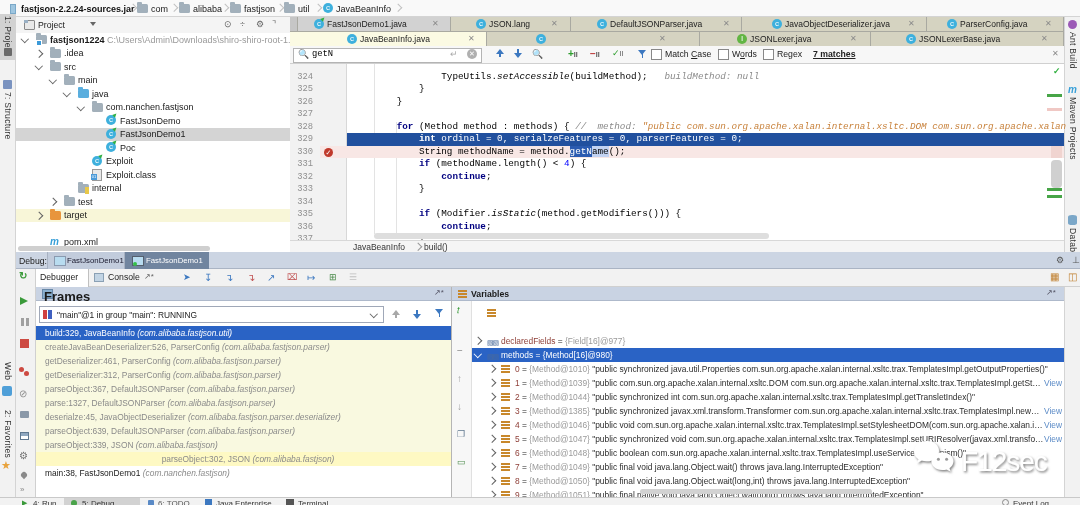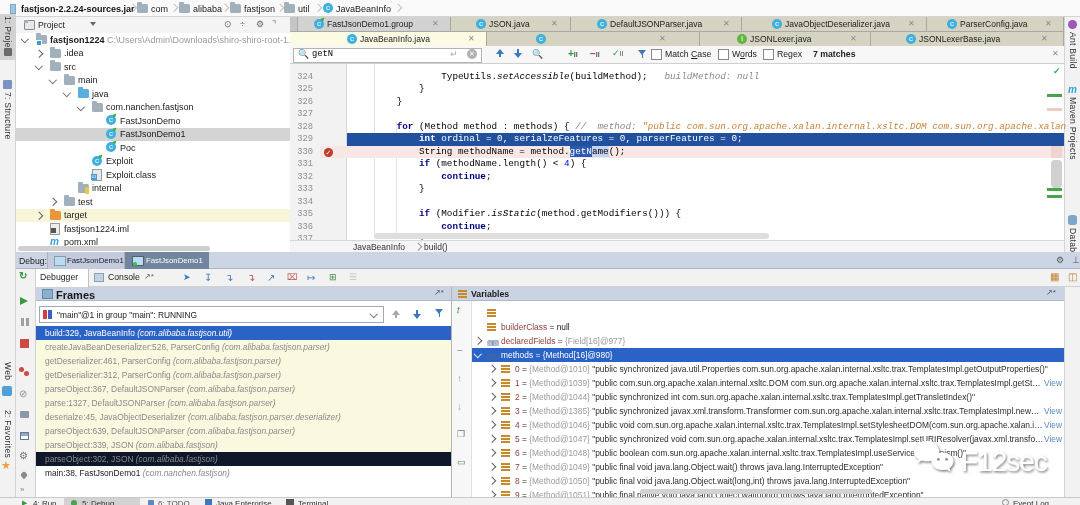--- a/index.html
+++ b/index.html
@@ -139,42 +139,37 @@
       <span class="chr" style="position:absolute;left:34px;top:4px;"></span>
       <span class="fold" style="position:absolute;left:48px;top:2px;"></span>
       <span style="position:absolute;left:62px;top:1.5px;font-size:9px;white-space:nowrap;">test</span>
     </div>
 <div style="position:absolute;left:0;top:175.5px;width:274px;height:13.5px;">
       <span style="position:absolute;left:0;top:0;width:274px;height:13.5px;background:#f8f6d8;"></span>
       <span class="chr" style="position:absolute;left:20px;top:4px;"></span>
       <span class="fold" style="position:absolute;left:34px;top:2px;background:#e8953c;"></span>
       <span style="position:absolute;left:48px;top:1.5px;font-size:9px;white-space:nowrap;">target</span>
     </div>
-<div style="position:absolute;left:0;top:189.0px;width:274px;height:13.5px;">
-      <span style="position:absolute;left:34px;top:1px;width:8px;height:10px;background:#ededed;border:1px solid #999;"></span>
-      <span style="position:absolute;left:35px;top:6px;width:5px;height:5px;background:#555;"></span>
-      <span style="position:absolute;left:48px;top:1.5px;font-size:9px;white-space:nowrap;">fastjson1224.iml</span>
-    </div>
 <div style="position:absolute;left:0;top:202.5px;width:274px;height:13.5px;">
       <span style="position:absolute;left:34px;top:0px;color:#39a0d8;font-size:10px;font-style:italic;font-weight:bold;">m</span>
       <span style="position:absolute;left:48px;top:1.5px;font-size:9px;white-space:nowrap;">pom.xml</span>
     </div>
 <div style="position:absolute;left:2px;top:213px;width:192px;height:5px;background:#cfcfcf;border-radius:3px;"></div>
 </div>
 <div class="a" style="left:290px;top:17px;width:774px;height:14.5px;border-bottom:1px solid #a9a9a1;box-sizing:border-box;">
 <span style="position:absolute;left:0;top:0;width:8px;height:14px;background:#c6c6c6;border-right:1px solid #a9a9a1;box-sizing:border-box;"></span>
 <span style="position:absolute;left:8px;top:0;width:153px;height:14px;background:#d2d2d2;border-right:1px solid #a9a9a1;box-sizing:border-box;">
       <span class="cls" style="position:absolute;left:16px;top:2px;background:#3eb0dd;">c</span>
       <span style="position:absolute;left:23px;top:0px;width:0;height:0;border-top:2.5px solid transparent;border-bottom:2.5px solid transparent;border-left:4.5px solid #2eaf42;transform:rotate(-45deg);"></span>
-      <span style="position:absolute;left:29px;top:2px;font-size:8.5px;color:#222;">FastJsonDemo1.group</span>
+      <span style="position:absolute;left:29px;top:2px;font-size:8.5px;color:#222;">FastJsonDemo1.java</span>
       <span class="x" style="position:absolute;left:134px;top:2px;">✕</span>
     </span>
 <span style="position:absolute;left:161px;top:0;width:120px;height:14px;background:#d5d3c1;border-right:1px solid #a9a9a1;box-sizing:border-box;">
       <span class="cls" style="position:absolute;left:25px;top:2px;background:#3eb0dd;">c</span>
-      <span style="position:absolute;left:38px;top:2px;font-size:8.5px;color:#222;">JSON.java</span>
+      <span style="position:absolute;left:38px;top:2px;font-size:8.5px;color:#222;">JSON.lang</span>
       <span class="x" style="position:absolute;left:100px;top:2px;">✕</span>
     </span>
 <span style="position:absolute;left:281px;top:0;width:171px;height:14px;background:#d5d3c1;border-right:1px solid #a9a9a1;box-sizing:border-box;">
       <span class="cls" style="position:absolute;left:26px;top:2px;background:#3eb0dd;">c</span>
       <span style="position:absolute;left:39px;top:2px;font-size:8.5px;color:#222;">DefaultJSONParser.java</span>
       <span class="x" style="position:absolute;left:152px;top:2px;">✕</span>
     </span>
 <span style="position:absolute;left:452px;top:0;width:185px;height:14px;background:#d5d3c1;border-right:1px solid #a9a9a1;box-sizing:border-box;">
       <span class="cls" style="position:absolute;left:30px;top:2px;background:#3eb0dd;">c</span>
       <span style="position:absolute;left:43px;top:2px;font-size:8.5px;color:#222;">JavaObjectDeserializer.java</span>
@@ -223,21 +218,21 @@
 <span style="position:absolute;left:300px;top:2px;color:#c04040;font-size:10px;font-weight:bold;">−<span style="color:#555;font-size:7px;">II</span></span>
 <span style="position:absolute;left:322px;top:2px;color:#2d9e2d;font-size:9px;">✓<span style="color:#555;font-size:7px;">II</span></span>
 <span style="position:absolute;left:348px;top:4px;width:0;height:0;border-left:4px solid transparent;border-right:4px solid transparent;border-top:5px solid #3c78c0;"></span>
     <span style="position:absolute;left:351.5px;top:8px;width:1.5px;height:4px;background:#3c78c0;"></span>
 <span style="position:absolute;left:361px;top:3px;width:9px;height:9px;background:#fff;border:1px solid #888;"></span>
     <span style="position:absolute;left:375px;top:3px;font-size:8.7px;color:#222;">Match <u>C</u>ase</span>
 <span style="position:absolute;left:428px;top:3px;width:9px;height:9px;background:#fff;border:1px solid #888;"></span>
     <span style="position:absolute;left:442px;top:3px;font-size:8.7px;color:#222;">W<u>o</u>rds</span>
 <span style="position:absolute;left:473px;top:3px;width:9px;height:9px;background:#fff;border:1px solid #888;"></span>
     <span style="position:absolute;left:487px;top:3px;font-size:8.7px;color:#222;">Re<u>g</u>ex</span>
-<span style="position:absolute;left:523px;top:3px;font-size:8.7px;font-weight:bold;color:#222;">7 matches</span>
+<span style="position:absolute;left:523px;top:3px;font-size:8.7px;font-weight:bold;color:#222;text-decoration:underline;">7 matches</span>
 <span class="x" style="position:absolute;left:762px;top:3px;">✕</span>
 </div>
 <div class="a" style="left:290px;top:64px;width:774px;height:176px;background:#fff;overflow:hidden;">
 <span style="position:absolute;left:0;top:0;width:57px;height:176px;background:#f2f2f2;border-right:1px solid #d8d8d8;box-sizing:border-box;"></span>
 <span style="position:absolute;left:84px;top:0;width:1px;height:170px;background:#e3e3e3;"></span>
 <span style="position:absolute;left:106px;top:58px;width:1px;height:112px;background:#e3e3e3;"></span>
 <span style="position:absolute;left:57px;top:69.3px;width:717px;height:12.5px;background:#21509e;"></span>
 <span style="position:absolute;left:30px;top:81.8px;width:744px;height:12.5px;background:#f8e7e5;"></span>
 </div>
 <div class="ln" style="top:70.8px;">324</div>
@@ -327,21 +322,21 @@
 <span style="position:absolute;left:3px;top:119px;color:#909090;font-size:10px;">⊘</span>
 <span style="position:absolute;left:4px;top:142px;width:9px;height:7px;background:#8a98a8;border-radius:1px;"></span>
 <span style="position:absolute;left:4px;top:163px;width:9px;height:8px;border:1px solid #607890;box-sizing:border-box;background:linear-gradient(#90a8c0 0 3px,#fff 3px);"></span>
 <span style="position:absolute;left:3px;top:181px;color:#707070;font-size:10px;">⚙</span>
 <span style="position:absolute;left:5px;top:203px;width:6px;height:6px;background:#8a8a8a;border-radius:50% 50% 50% 0;transform:rotate(-45deg);"></span>
 <span style="position:absolute;left:4px;top:216px;color:#888;font-size:8px;">»</span>
 </div>
 <div class="a" style="left:36px;top:287px;width:416px;height:210px;background:#fff;border-right:1px solid #b5b5b5;box-sizing:border-box;overflow:hidden;">
 <div style="position:absolute;left:0;top:0;width:416px;height:14px;background:#c9d3e3;border-bottom:1px solid #aeb9cb;box-sizing:border-box;">
 <span style="position:absolute;left:6px;top:2px;width:9px;height:8px;background:#8ab0d0;border:1px solid #6888a8;"></span>
-<span style="position:absolute;left:20px;top:1.5px;font-size:11px;color:#1a1a1a;font-weight:bold;">Frames</span>
+<span style="position:absolute;left:8px;top:1.5px;font-size:13px;color:#1a1a1a;font-weight:bold;">Frames</span>
 <span style="position:absolute;left:398px;top:1px;color:#556;font-size:8px;">↗*</span>
 </div>
 <div style="position:absolute;left:3px;top:19px;width:345px;height:17px;background:#fff;border:1px solid #a0a8b8;box-sizing:border-box;">
 <span style="position:absolute;left:3px;top:3px;width:9px;height:9px;background:linear-gradient(90deg,#d04040 0 4px,#fff 4px 5px,#4060c0 5px 9px);"></span>
 <span style="position:absolute;left:17px;top:2.5px;font-size:8.4px;color:#222;">"main"@1 in group "main": RUNNING</span>
 <span class="chd" style="position:absolute;left:331px;top:4px;"></span>
 </div>
 <span style="position:absolute;left:356px;top:23px;width:0;height:0;border-left:4px solid transparent;border-right:4px solid transparent;border-bottom:5px solid #a8a8a8;"></span>
     <span style="position:absolute;left:359px;top:27px;width:2px;height:4px;background:#a8a8a8;"></span>
 <span style="position:absolute;left:377px;top:27px;width:0;height:0;border-left:4px solid transparent;border-right:4px solid transparent;border-top:5px solid #3c78c0;"></span>
@@ -350,43 +345,39 @@
     <span style="position:absolute;left:402.5px;top:26px;width:1.5px;height:4px;background:#3c78c0;"></span>
 <div class="frow" style="top:39px;background:#2a63c5;color:#fff;">build:329, JavaBeanInfo <i>(com.alibaba.fastjson.util)</i></div>
 <div class="frow" style="top:53px;background:#f9f9e0;">createJavaBeanDeserializer:526, ParserConfig <i>(com.alibaba.fastjson.parser)</i></div>
 <div class="frow" style="top:67px;background:#f9f9e0;">getDeserializer:461, ParserConfig <i>(com.alibaba.fastjson.parser)</i></div>
 <div class="frow" style="top:81px;background:#f9f9e0;">getDeserializer:312, ParserConfig <i>(com.alibaba.fastjson.parser)</i></div>
 <div class="frow" style="top:95px;background:#f9f9e0;">parseObject:367, DefaultJSONParser <i>(com.alibaba.fastjson.parser)</i></div>
 <div class="frow" style="top:109px;background:#f9f9e0;">parse:1327, DefaultJSONParser <i>(com.alibaba.fastjson.parser)</i></div>
 <div class="frow" style="top:123px;background:#f9f9e0;">deserialze:45, JavaObjectDeserializer <i>(com.alibaba.fastjson.parser.deserializer)</i></div>
 <div class="frow" style="top:137px;background:#f9f9e0;">parseObject:639, DefaultJSONParser <i>(com.alibaba.fastjson.parser)</i></div>
 <div class="frow" style="top:151px;background:#f9f9e0;">parseObject:339, JSON <i>(com.alibaba.fastjson)</i></div>
-<div class="frow" style="top:165px;background:#0f172a;">parseObject:302, JSON <i>(com.alibaba.fastjson)</i></div>
+<div class="frow" style="top:165px;background:#fef9c3;text-align:center;">parseObject:302, JSON <i>(com.alibaba.fastjson)</i></div>
 <div class="frow" style="top:179px;color:#222;">main:38, FastJsonDemo1 <i style="color:#8a8a8a;">(com.nanchen.fastjson)</i></div>
 </div>
 <div class="a" style="left:452px;top:287px;width:612px;height:210px;background:#fff;overflow:hidden;">
 <div style="position:absolute;left:0;top:0;width:612px;height:14px;background:#c9d3e3;border-bottom:1px solid #aeb9cb;box-sizing:border-box;">
 <span class="ficon" style="position:absolute;left:6px;top:3px;"></span>
 <span style="position:absolute;left:19px;top:1.5px;font-size:8.7px;color:#1a1a1a;font-weight:bold;">Variables</span>
 <span style="position:absolute;left:594px;top:1px;color:#556;font-size:8px;">↗*</span>
 </div>
 <div style="position:absolute;left:0;top:14px;width:20px;height:196px;background:#f7f7f7;border-right:1px solid #e0e0e0;box-sizing:border-box;"></div>
 <span style="position:absolute;left:5px;top:18px;color:#3a9a3a;font-size:9px;">𝑡</span>
 <span style="position:absolute;left:5px;top:58px;color:#888;font-size:10px;">−</span>
 <span style="position:absolute;left:5px;top:86px;color:#a0a0a0;font-size:10px;">↑</span>
 <span style="position:absolute;left:5px;top:114px;color:#a0a0a0;font-size:10px;">↓</span>
 <span style="position:absolute;left:5px;top:142px;color:#607890;font-size:9px;">❐</span>
 <span style="position:absolute;left:5px;top:170px;color:#4a8a4a;font-size:9px;">▭</span>
 <div class="vrow" style="top:19px;left:20px;width:592px;">
       <span class="ficon" style="position:absolute;left:15px;top:3px;"></span>
       <span style="position:absolute;left:29px;top:8px;margin-top:18px;"><span class="maroon">jsonType</span> = null</span>
-    </div>
-<div class="vrow" style="top:33px;left:20px;width:592px;">
-      <span class="ficon" style="position:absolute;left:15px;top:3px;"></span>
-      <span style="position:absolute;left:29px;top:0;"><span class="maroon">builderClass</span> = null</span>
     </div>
 <div class="vrow" style="top:47px;left:20px;width:592px;">
       <span class="chr" style="position:absolute;left:3px;top:4px;"></span>
       <span style="position:absolute;left:15px;top:2px;font-size:7px;color:#4a6a9a;letter-spacing:-1px;">▧▧</span>
       <span style="position:absolute;left:29px;top:0;"><span class="maroon">declaredFields</span> = <span class="vgray">{Field[16]@977}</span></span>
     </div>
 <div class="vrow" style="top:61px;left:20px;width:592px;background:#2a63c5;color:#fff;">
       <span class="chd" style="position:absolute;left:3px;top:3px;border-color:#fff;"></span>
       <span style="position:absolute;left:15px;top:2px;font-size:7px;color:#4a6a9a;letter-spacing:-1px;">▧▧</span>
       <span style="position:absolute;left:29px;top:0;">methods = {Method[16]@980}</span>

